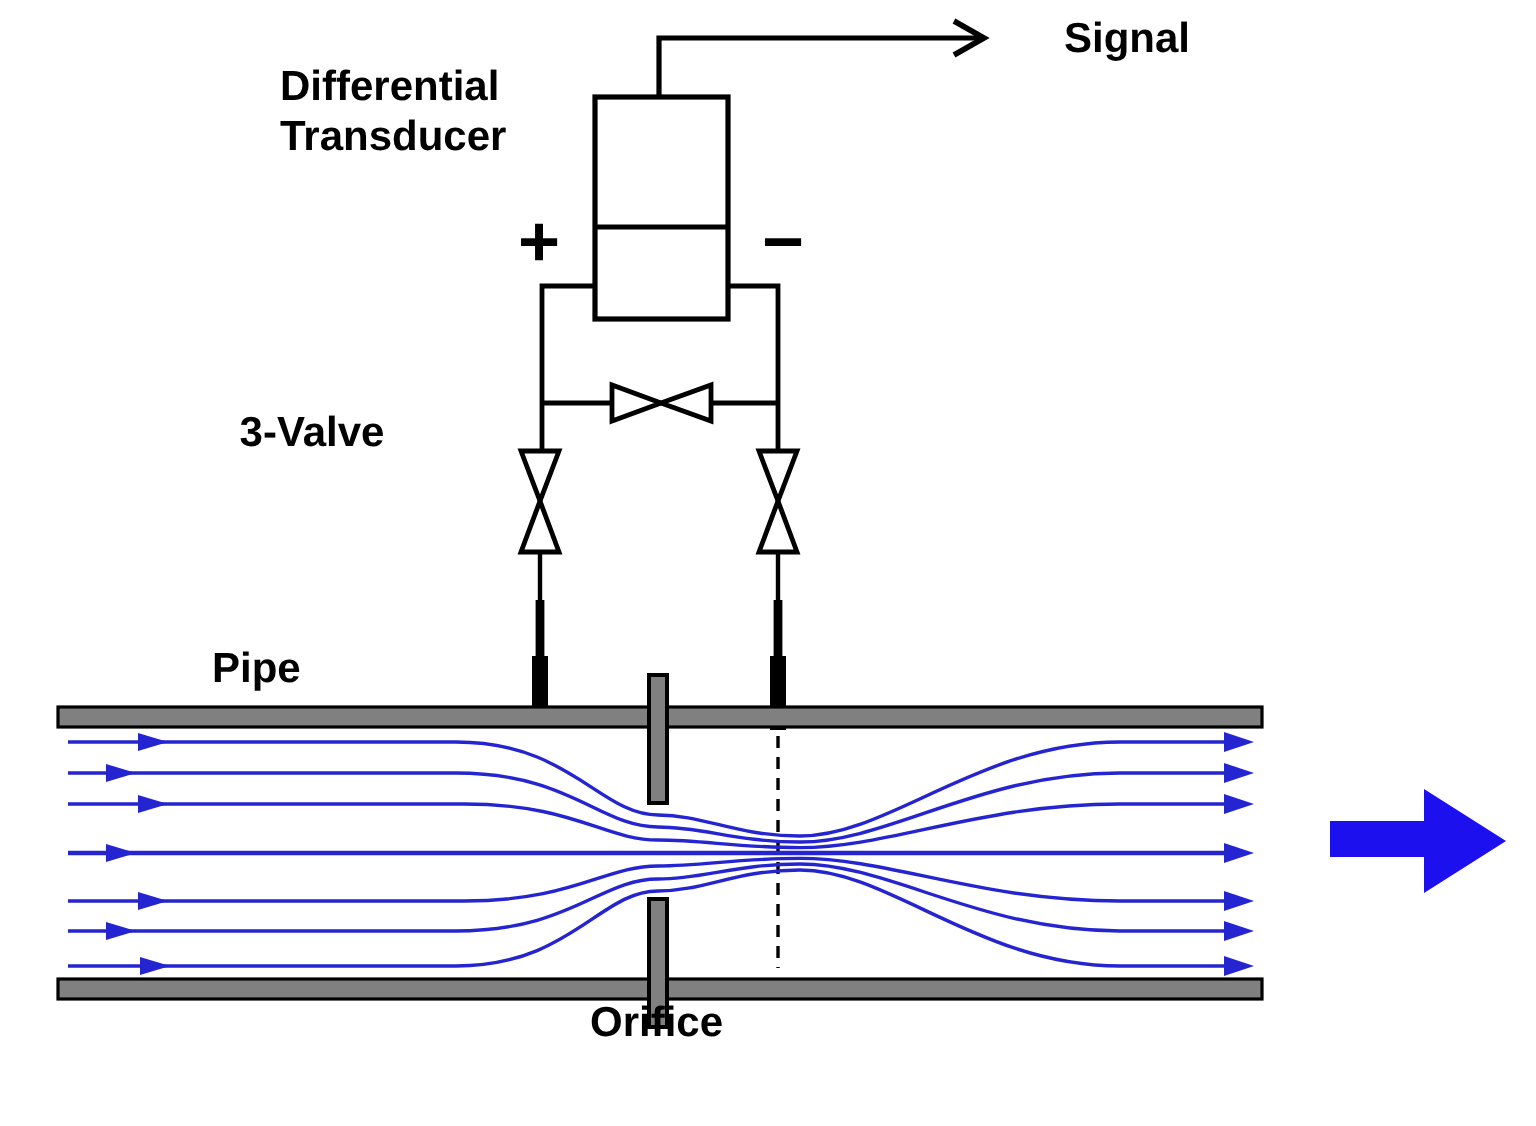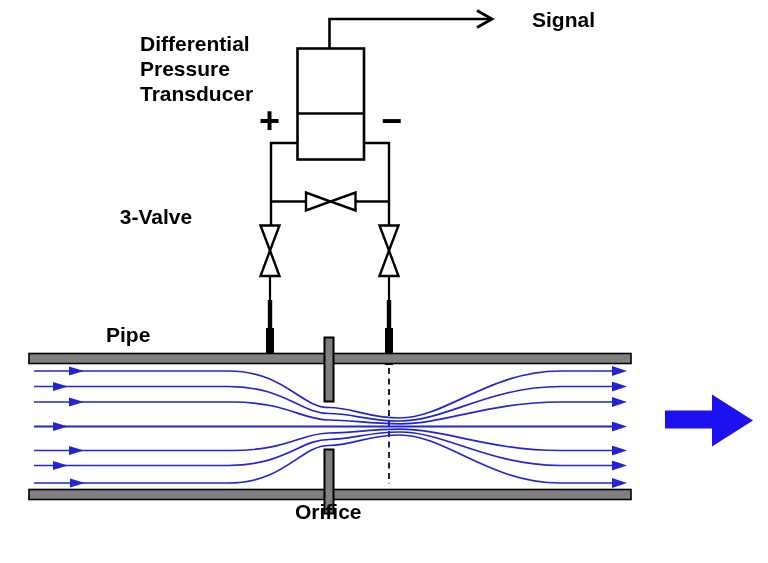--- a/index.html
+++ b/index.html
@@ -86,21 +86,20 @@
       <polygon points="69,446 69,455 84,450.5"></polygon>
       <polygon points="53,461 53,470 68,465.5"></polygon>
       <polygon points="70,478.5 70,487.5 85,483"></polygon>
     </g>
 
     <polygon points="665,410.5 712,410.5 712,394.5 753,420.5 712,446.5 712,428.5 665,428.5" fill="#1c10ee"></polygon>
   </svg>
 
   <div class="lbl" style="left:140px;top:31px;">
     <div>Differential</div>
-    <div>Pressure</div>
     <div>Transducer</div>
   </div>
 
   <div class="lbl" style="left:532px;top:7px;">Signal</div>
 
   <div class="lbl center" style="left:86px;top:204px;width:140px;">
     <div>3-Valve</div>
   </div>
 
   <div class="lbl" style="left:106px;top:322px;">Pipe</div>

